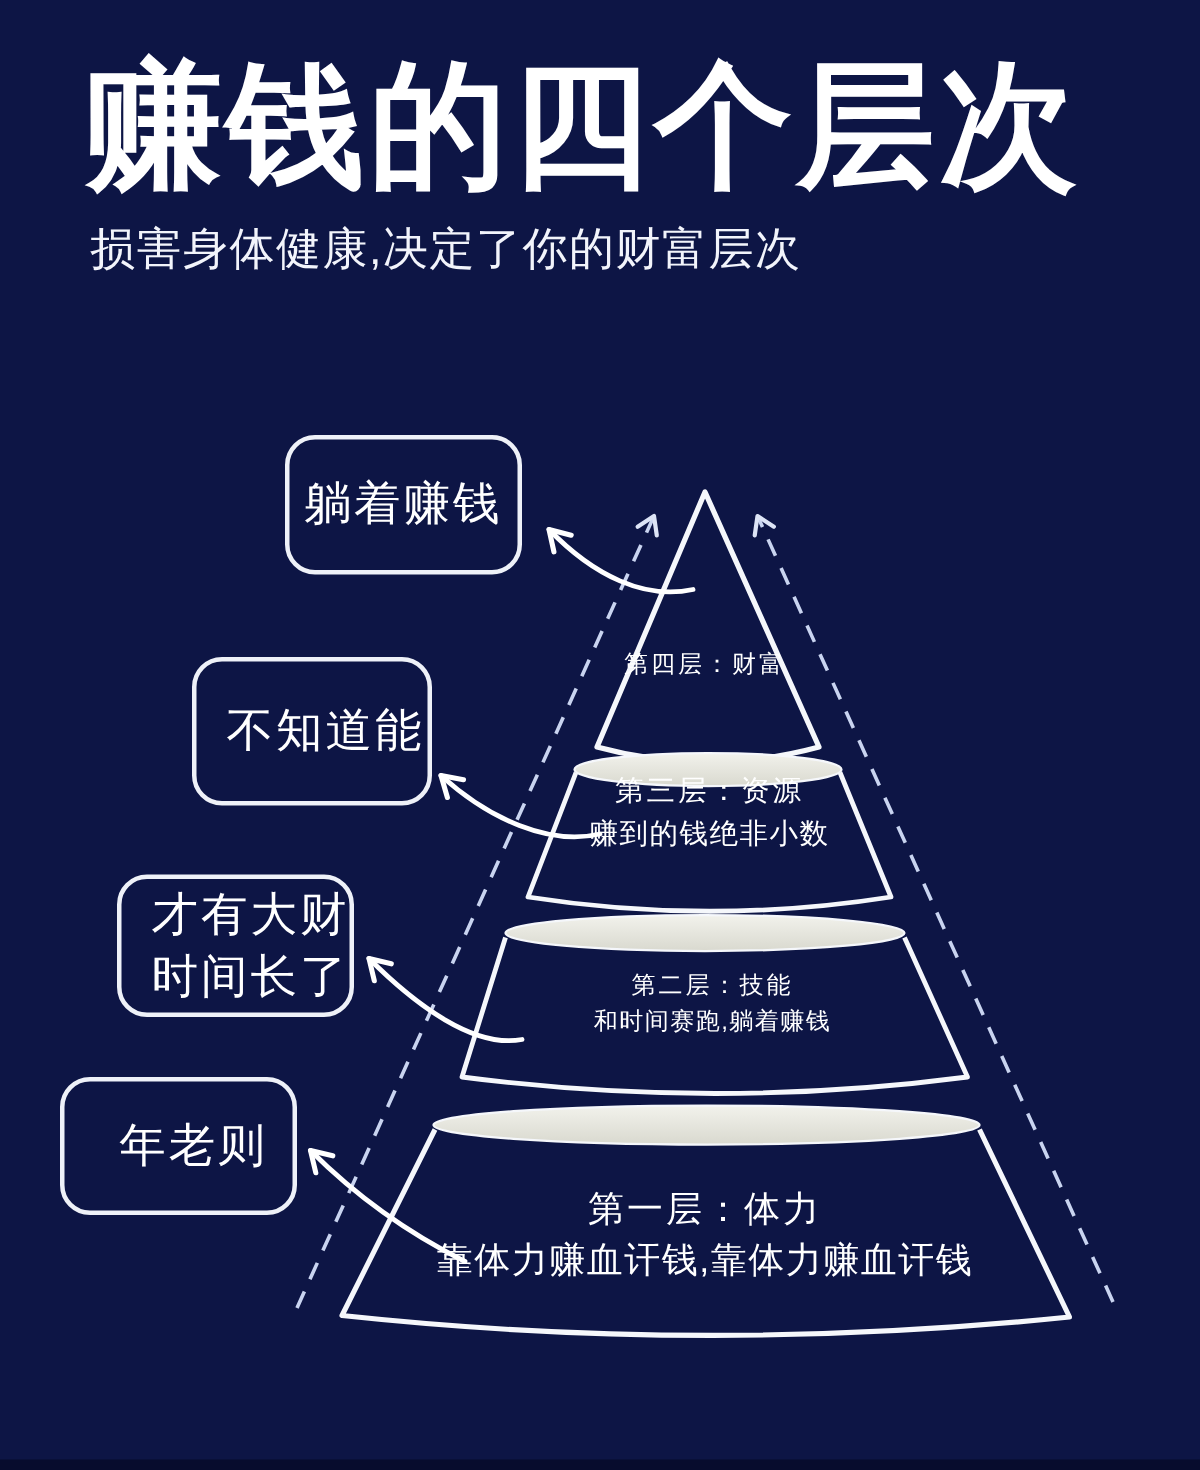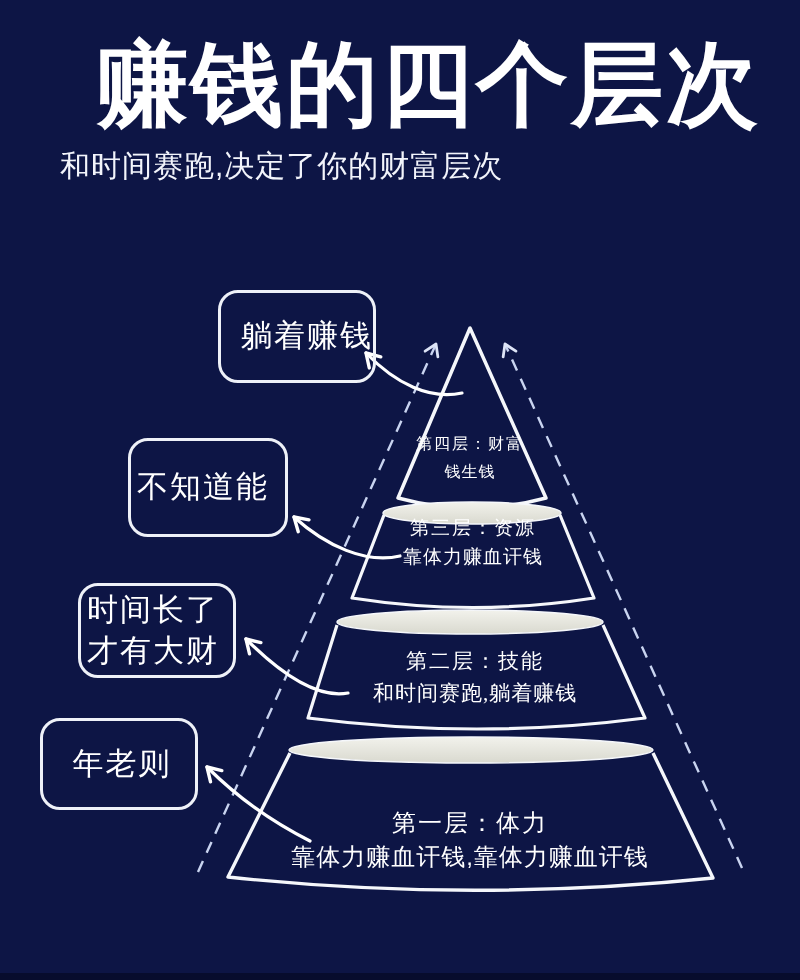--- a/index.html
+++ b/index.html
@@ -6,50 +6,50 @@
   .canvas{
     position:relative;width:800px;height:980px;overflow:hidden;
     background:#0d1545;
     font-family:"Liberation Sans","DejaVu Sans",sans-serif;
     color:#ffffff;
   }
   .bottom-strip{position:absolute;left:0;bottom:0;width:800px;height:7px;background:#070c2d;}
   .title{
     position:absolute;left:56px;top:36px;width:700px;
     font-size:92px;font-weight:600;letter-spacing:3px;line-height:1.05;
-    color:#ffffff;white-space:nowrap;margin-left:40px;
+    color:#ffffff;white-space:nowrap;
   }
   .subtitle{
     position:absolute;left:60px;top:146px;width:620px;
     font-size:30px;font-weight:500;letter-spacing:1px;color:#f2f4fb;white-space:nowrap;
   }
   .diagram-svg{position:absolute;left:0;top:0;}
   .callout{
     position:absolute;border:3px solid #eef1f8;border-radius:20px;
     display:flex;flex-direction:column;justify-content:center;
     font-size:31px;line-height:1.32;letter-spacing:2px;color:#ffffff;
     box-sizing:border-box;
   }
-  .callout.centered{align-items:flex-end;margin-left:28px;}
-  .callout.lefted{padding-left:6px;}
+  .callout.centered{align-items:center;}
+  .callout.lefted{padding-left:20px;}
   .lvl-text{position:absolute;text-align:center;color:#ffffff;}
   .lvl-text .l1{letter-spacing:2px;}
   .lvl-text .l2{letter-spacing:1px;}
   .lvl4{left:370px;top:430px;width:200px;font-size:16px;line-height:1.75;}
   .lvl3{left:338px;top:513px;width:270px;font-size:19px;line-height:1.55;}
-  .lvl2{left:320px;top:646px;width:310px;font-size:21px;line-height:1.5;font-family:Liberation Serif, serif;}
-  .lvl1{left:260px;top:790px;width:420px;font-size:24px;line-height:1.42;margin-top:16px;}
+  .lvl2{left:320px;top:646px;width:310px;font-size:16px;line-height:1.5;}
+  .lvl1{left:260px;top:790px;width:420px;font-size:24px;line-height:1.42;}
 </style>
 </head>
 <body>
 
 <div class="canvas">
 
   <div class="title">赚钱的四个层次</div>
-  <div class="subtitle">和时间赛跑,决定了你的财富层次</div>
+  <div class="subtitle">损害身体健康,决定了你的财富层次</div>
 
   <svg class="diagram-svg" width="800" height="980" viewBox="0 0 800 980">
     <defs>
       <linearGradient id="ellipseGrad" x1="0" y1="0" x2="0" y2="1">
         <stop offset="0" stop-color="#f2f2ec"></stop>
         <stop offset="1" stop-color="#d9d9cf"></stop>
       </linearGradient>
       <marker id="ah-solid" markerUnits="userSpaceOnUse" markerWidth="24" markerHeight="24" viewBox="0 0 24 24" refX="18" refY="12" orient="auto">
         <path d="M5 4 L18 12 L5 20" fill="none" stroke="#ffffff" stroke-width="3.4" stroke-linecap="round" stroke-linejoin="round"></path>
       </marker>
@@ -88,36 +88,35 @@
 
   <div class="callout centered" style="left:190px;top:290px;width:158px;height:93px;">
     <div>躺着赚钱</div>
   </div>
 
   <div class="callout lefted" style="left:128px;top:438px;width:160px;height:99px;">
     <div>不知道能</div>
   </div>
 
   <div class="callout lefted" style="left:78px;top:583px;width:158px;height:95px;">
+    <div>才有大财</div>
     <div>时间长了</div>
-    <div>才有大财</div>
   </div>
 
   <div class="callout lefted" style="left:40px;top:718px;width:158px;height:92px;text-align:center;">
     <div>年老则</div>
   </div>
 
   <div class="lvl-text lvl4">
     <div class="l1">第四层：财富</div>
-    <div class="l2">钱生钱</div>
   </div>
 
   <div class="lvl-text lvl3">
     <div class="l1">第三层：资源</div>
-    <div class="l2">靠体力赚血讦钱</div>
+    <div class="l2">赚到的钱绝非小数</div>
   </div>
 
   <div class="lvl-text lvl2">
     <div class="l1">第二层：技能</div>
     <div class="l2">和时间赛跑,躺着赚钱</div>
   </div>
 
   <div class="lvl-text lvl1">
     <div class="l1">第一层：体力</div>
     <div class="l2">靠体力赚血讦钱,靠体力赚血讦钱</div>

